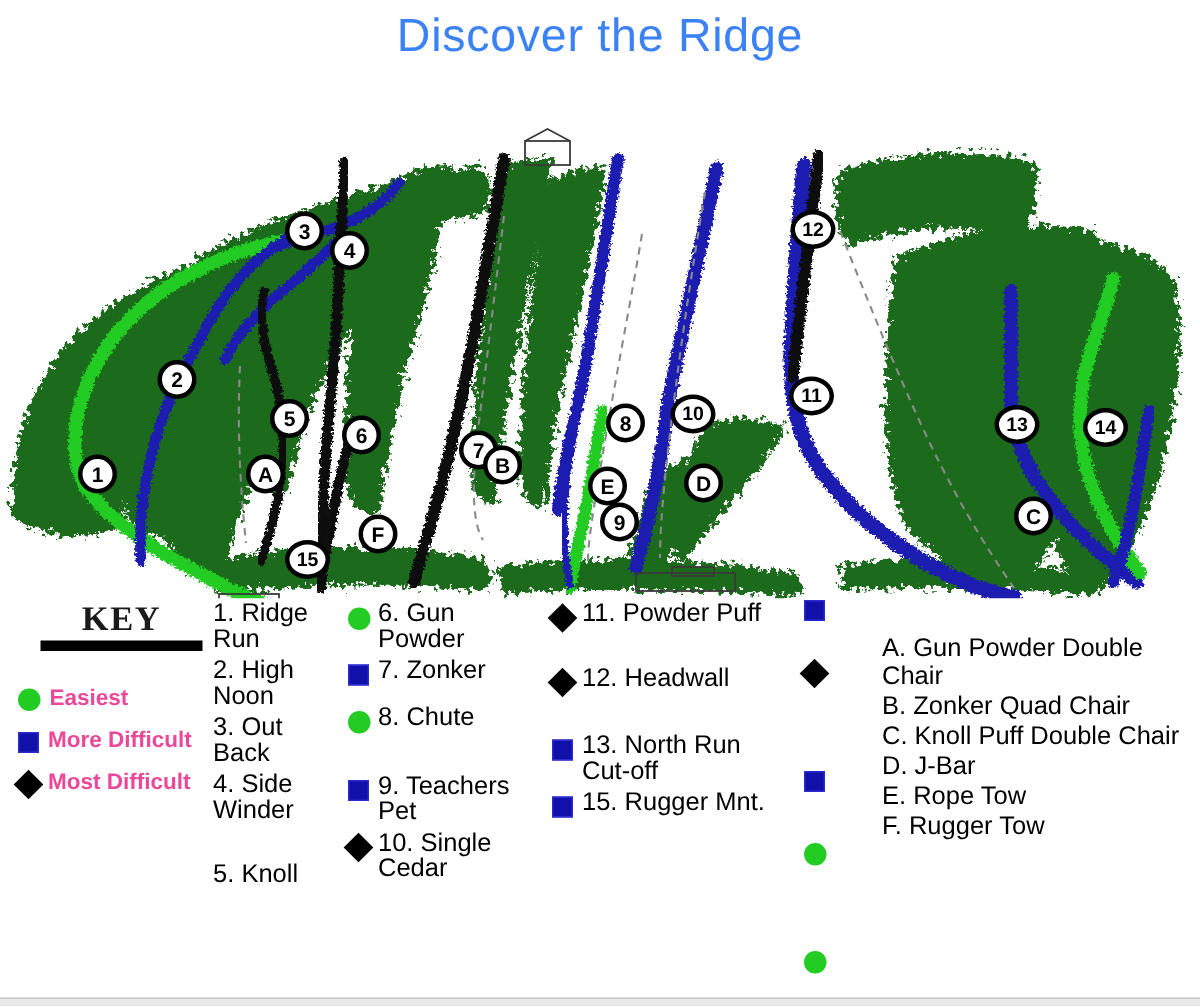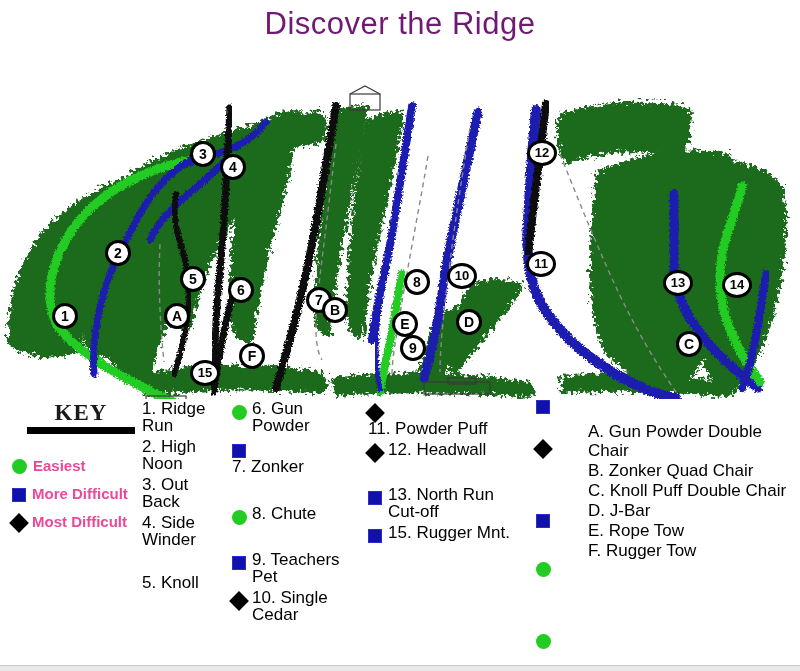--- a/index.html
+++ b/index.html
@@ -12,21 +12,21 @@
     overflow:hidden;
     position:relative;
   }
 
   
   #title {
     text-align:center;
     font-size:31px;
     font-weight:400;
     letter-spacing:0.5px;
-    color:#701a75;
+    color:#3b82f6;
     padding-top:4px;
     height:44px;
     line-height:40px;
   }
 
   
   #map-area {
     position:relative;
     width:800px;
     height:355px;
@@ -343,21 +343,21 @@
   </div>
 
   <div class="legend-col trail-col" id="col2">
     <div class="trail-item" style="margin-bottom:4px;">
       <span class="glyph-slot">
           <span class="glyph circle"></span>
         </span>
       <span class="trail-text"><span>6.</span>
       <span>Gun Powder</span></span>
     </div>
-    <div class="trail-item" style="margin-bottom:30px;flex-direction:column;">
+    <div class="trail-item" style="margin-bottom:12px;">
       <span class="glyph-slot">
           <span class="glyph square"></span>
         </span>
       <span class="trail-text"><span>7.</span>
       <span>Zonker</span></span>
     </div>
     <div class="trail-item" style="margin-bottom:26px;">
       <span class="glyph-slot">
           <span class="glyph circle"></span>
         </span>
@@ -374,21 +374,21 @@
     <div class="trail-item">
       <span class="glyph-slot">
           <span class="glyph diamond"></span>
         </span>
       <span class="trail-text"><span>10.</span>
       <span>Single Cedar</span></span>
     </div>
   </div>
 
   <div class="legend-col trail-col" id="col3">
-    <div class="trail-item" style="margin-bottom:4px;flex-direction:column;">
+    <div class="trail-item" style="margin-bottom:24px;">
       <span class="glyph-slot">
           <span class="glyph diamond"></span>
         </span>
       <span class="trail-text"><span>11.</span>
       <span>Powder Puff</span></span>
     </div>
     <div class="trail-item" style="margin-bottom:26px;justify-content:center;">
       <span class="glyph-slot">
           <span class="glyph diamond"></span>
         </span>

